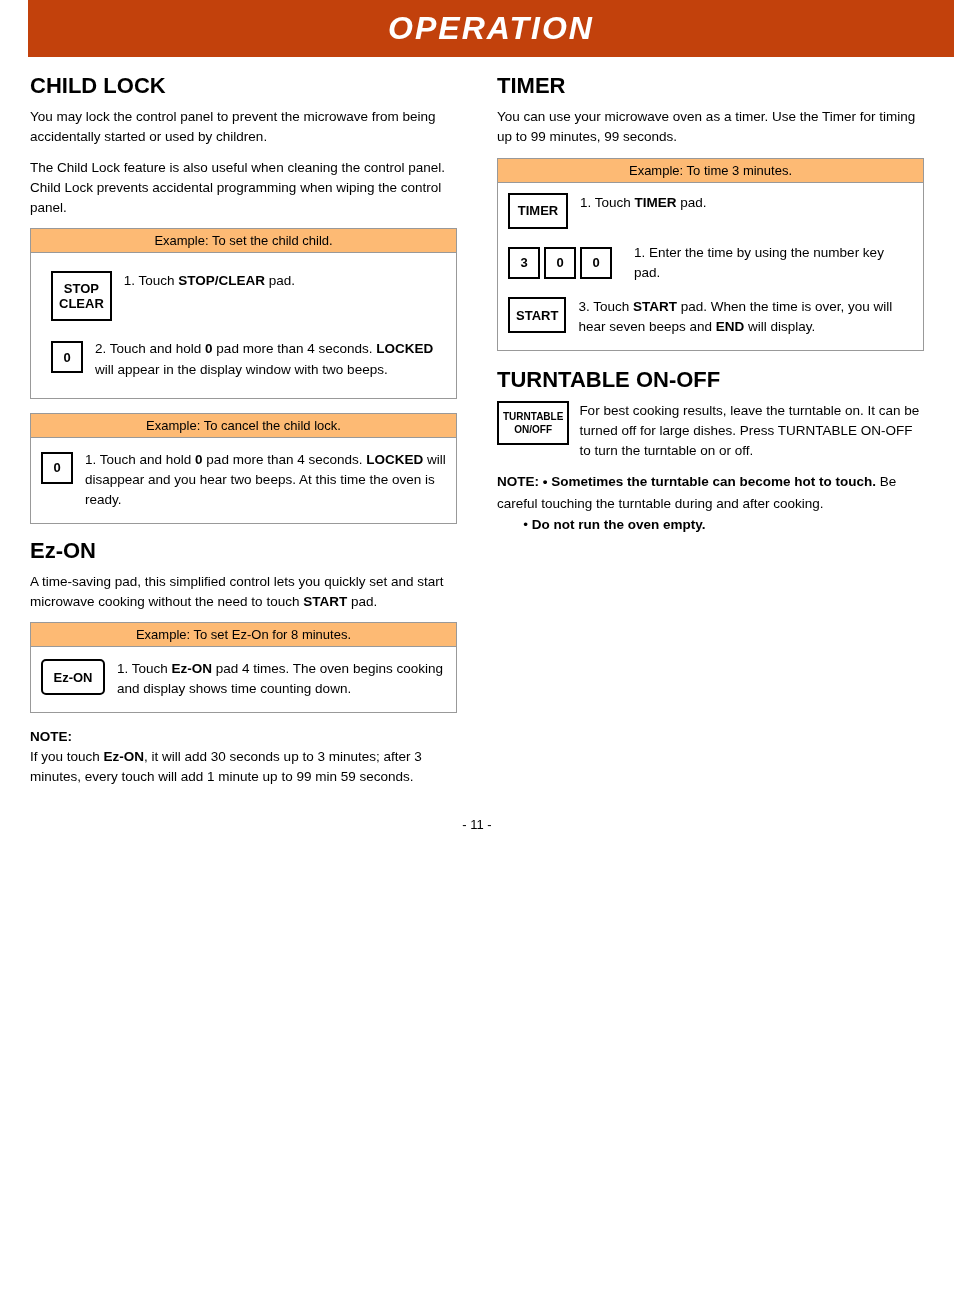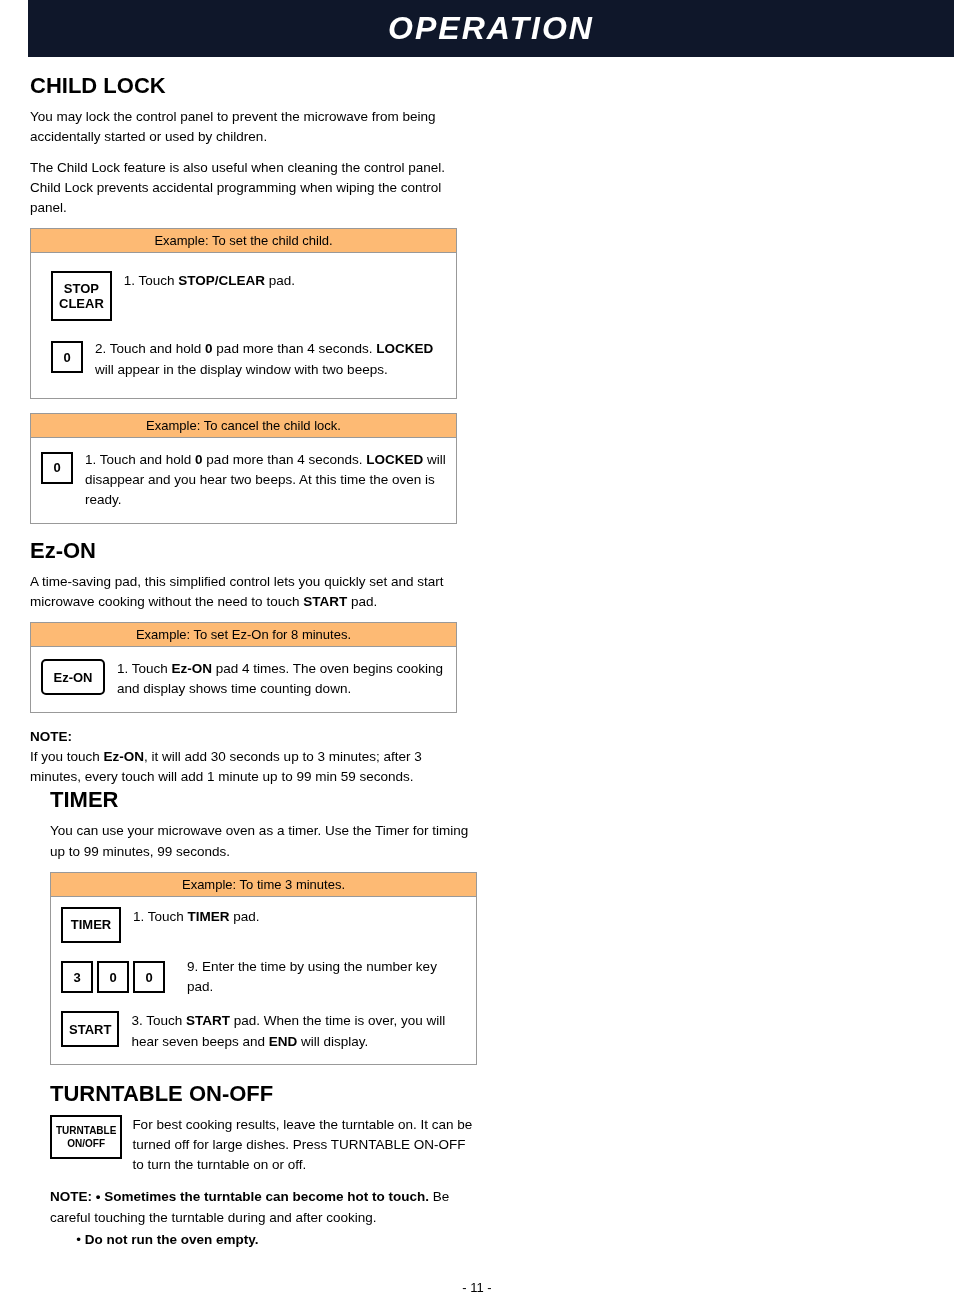--- a/index.html
+++ b/index.html
@@ -7,39 +7,38 @@
       background: #fff;
       font-family: Arial, Helvetica, sans-serif;
       font-size: 14px;
       color: #000;
       width: 954px;
       min-height: 1307px;
       padding: 0;
     }
 
     .page-header {
-      background: #0f172a;
+      background: #c2410c;
       text-align: center;
       padding: 10px 0;
       margin-bottom: 16px;
       margin-left: 28px;
     }
     .page-header h1 {
       color: #fff;
       font-size: 32px;
       font-style: italic;
       font-weight: bold;
       letter-spacing: 2px;
     }
 
     .main-content {
       display: flex;
       gap: 0;
       padding: 0 30px;
-      flex-direction: column;
     }
 
     .left-col {
       width: 50%;
       padding-right: 20px;
     }
 
     .right-col {
       width: 50%;
       padding-left: 20px;
@@ -272,21 +271,21 @@
         </div>
       </div>
 
       <div class="multi-step-row" style="padding:10px 10px 4px; align-items:center;">
         <div class="number-row">
           <div class="key-btn key-small">3</div>
           <div class="key-btn key-small">0</div>
           <div class="key-btn key-small">0</div>
         </div>
         <div class="step-text" style="margin-left:10px;">
-          9. Enter the time by using the number key pad.
+          1. Enter the time by using the number key pad.
         </div>
       </div>
 
       <div class="multi-step-row" style="padding:10px 10px 12px; align-items:flex-start;">
         <div class="key-btn key-start">START</div>
         <div class="step-text">
           3. Touch <b>START</b> pad. When the time is over, you will hear seven beeps and <b>END</b> will display.
         </div>
       </div>
     </div>

